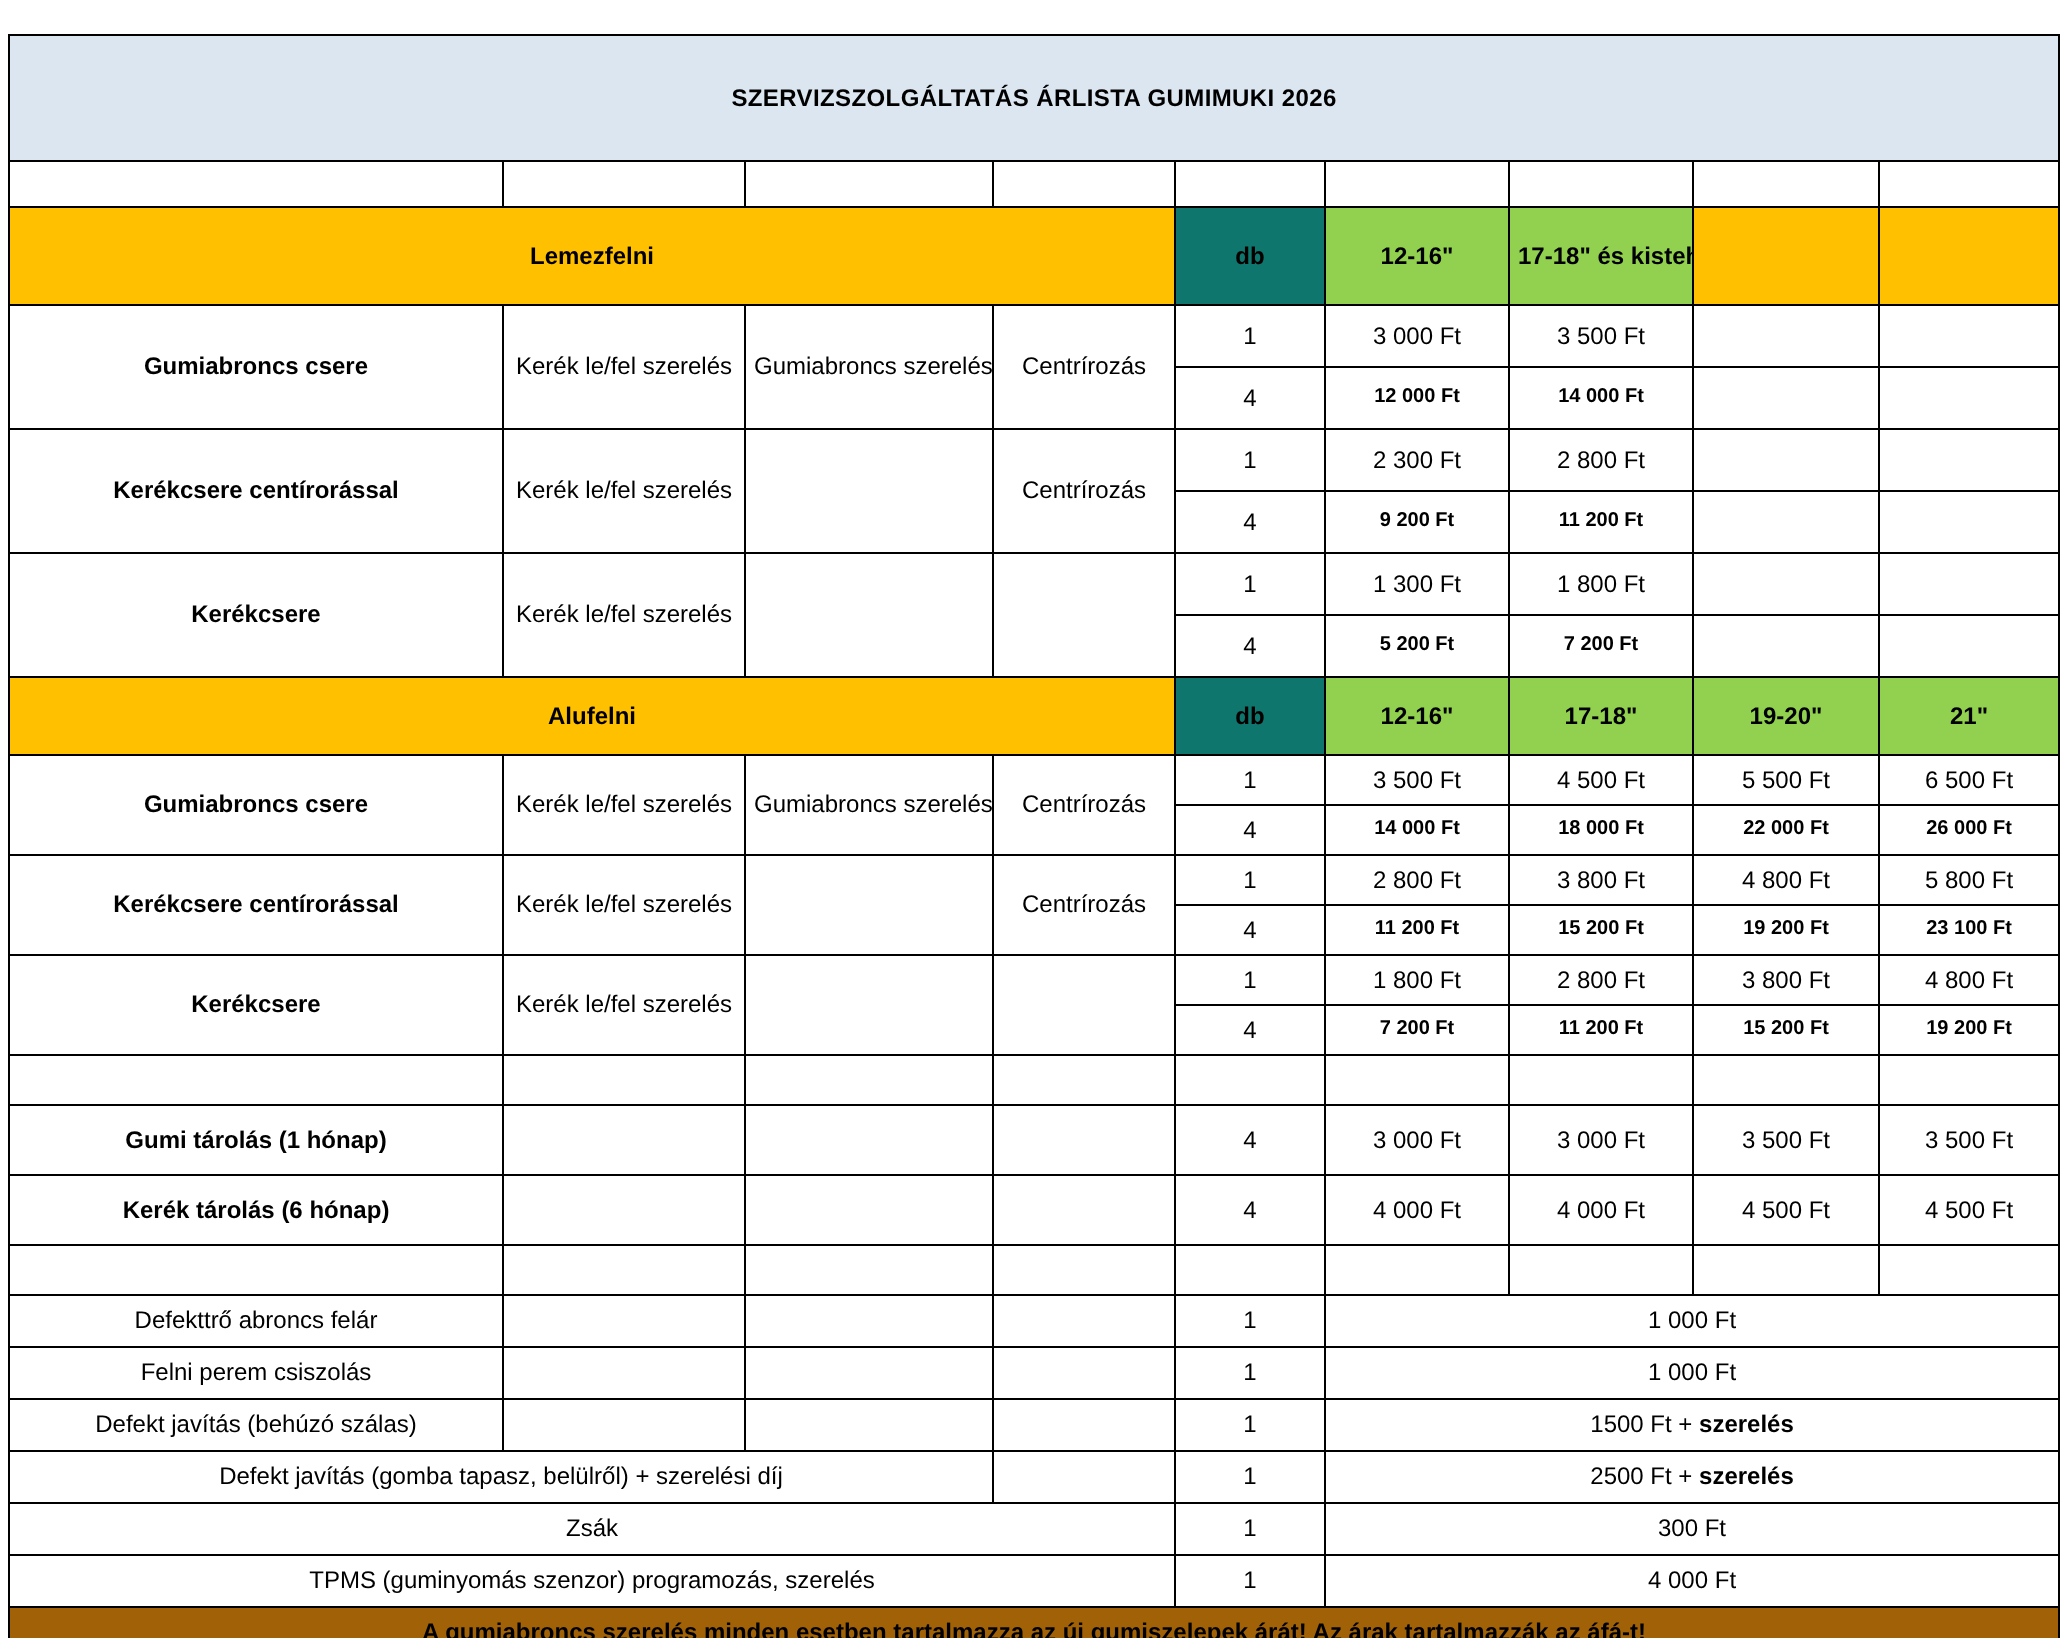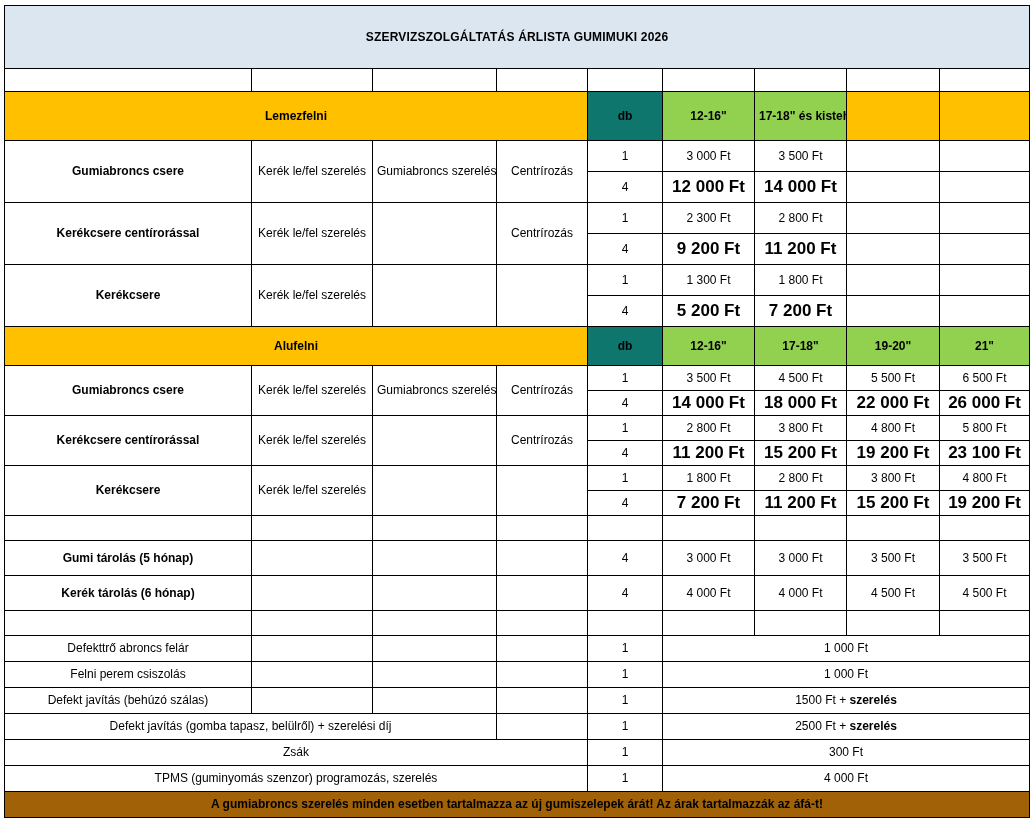--- a/index.html
+++ b/index.html
@@ -11,21 +11,21 @@
     width: 1033px;
     height: 819px;
     font-family: "Liberation Sans", sans-serif;
     color: #000000;
     overflow: hidden;
   }
   #sheet {
     width: 1033px;
     height: 819px;
     box-sizing: border-box;
-    padding: 5px 4px 3px 4px;
+    padding: 17px 4px 3px 4px;
     border-radius: 13px;
   }
   table.price-table {
     width: 1025px;
     border-collapse: collapse;
     table-layout: fixed;
   }
   table.price-table td {
     border: 1.5px solid #000000;
     padding: 0 4px;
@@ -91,21 +91,21 @@
   .op-cell {
     font-size: 11.5px;
     white-space: normal;
     line-height: 1.15;
   }
   .op-cell-narrow { font-size: 11px; }
 
   
   .qty { font-size: 13px; }
   .price { font-size: 12.5px; margin-left: 37px; }
-  .price.bold { font-weight: bold; font-size: 17px; }
+  .price.bold { font-weight: bold; font-size: 10px; }
 
   .row-lem td { height: 30px; }
   .row-alu td { height: 24px; }
 
   
   .gap-row td { height: 24px; }
   .storage-row td { height: 34px; }
   .storage-name {
     text-align: left;
     font-size: 14.5px;
@@ -304,21 +304,21 @@
         <td></td>
         <td></td>
         <td></td>
         <td></td>
         <td></td>
         <td></td>
         <td></td>
       </tr>
 
       <tr class="storage-row">
-        <td class="storage-name">Gumi tárolás (5 hónap)</td>
+        <td class="storage-name">Gumi tárolás (1 hónap)</td>
         <td></td>
         <td></td>
         <td></td>
         <td class="qty">4</td>
         <td class="price">3 000 Ft</td>
         <td class="price">3 000 Ft</td>
         <td class="price">3 500 Ft</td>
         <td class="price">3 500 Ft</td>
       </tr>
       <tr class="storage-row">

